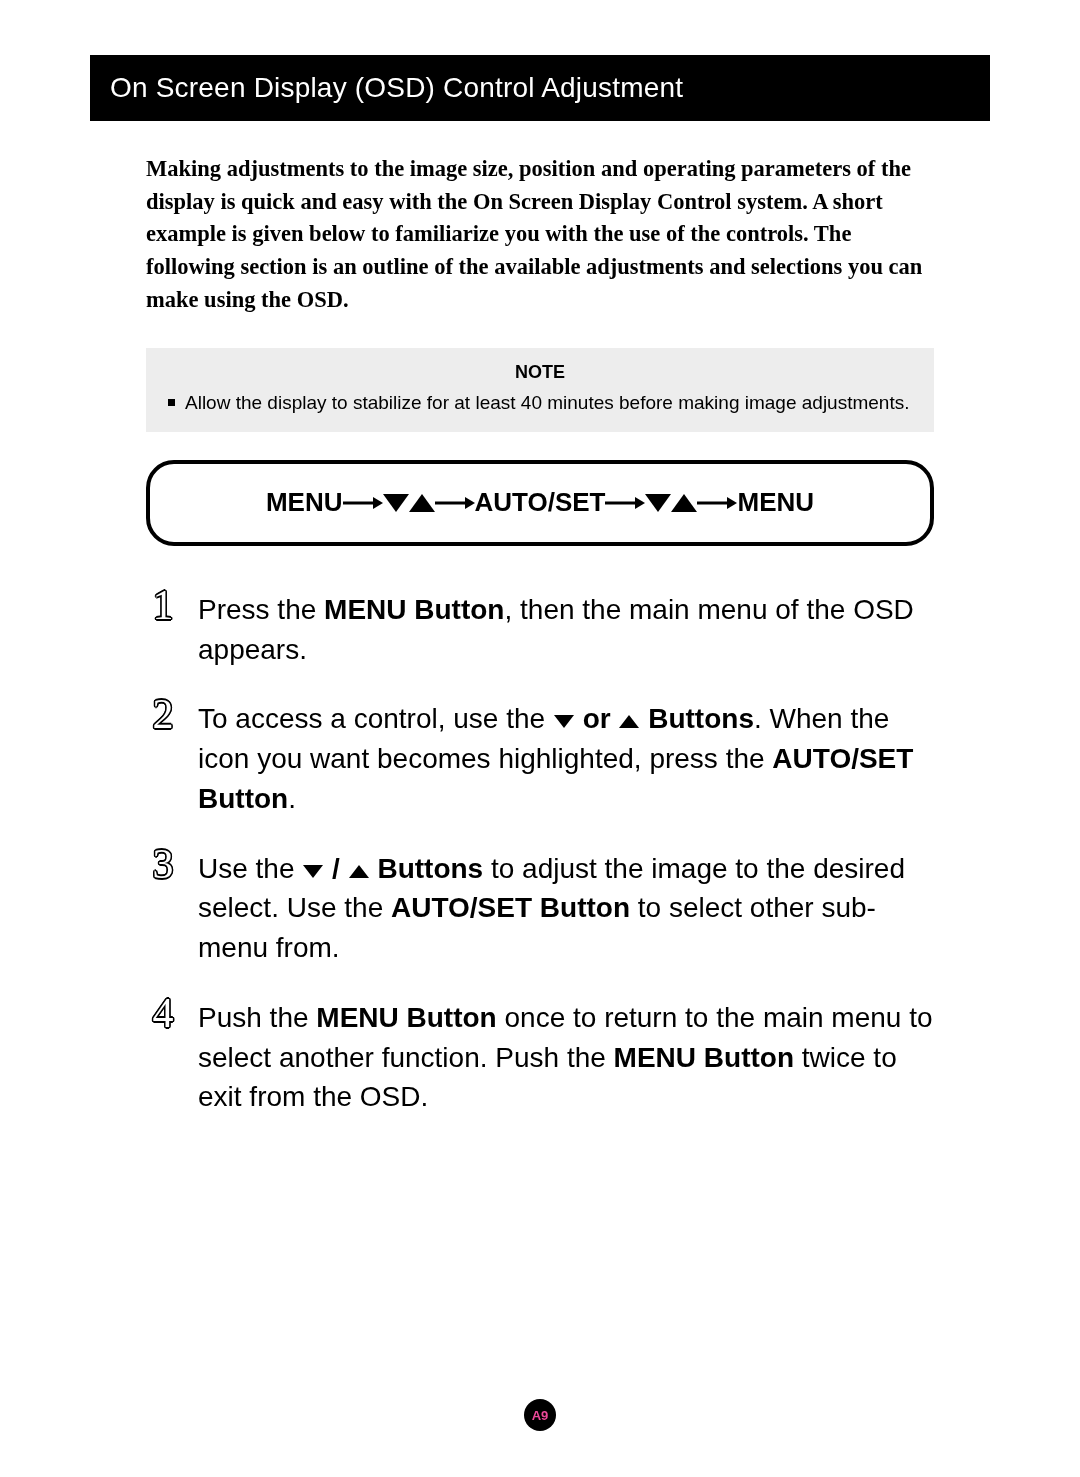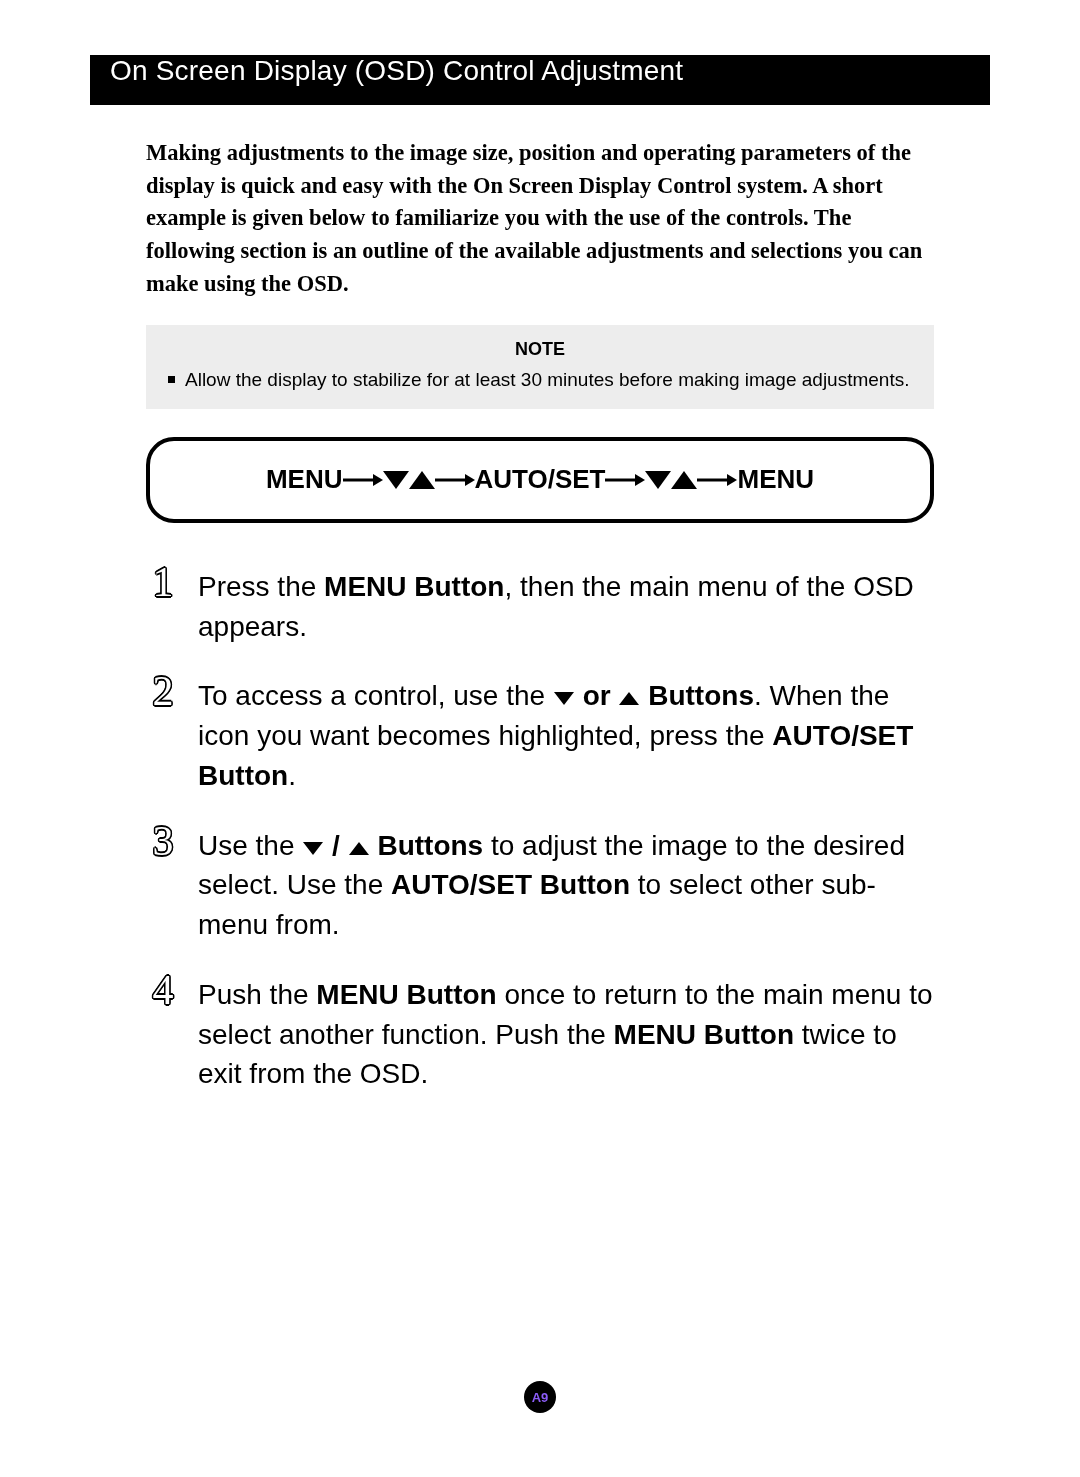--- a/index.html
+++ b/index.html
@@ -16,22 +16,23 @@
     width: 1080px;
     min-height: 1477px;
     box-sizing: border-box;
     padding: 55px 90px 40px 90px;
     position: relative;
   }
 
   
   .title-bar {
     background: #000;
-    height: 50px;
-    display: flex;
+    height: 66px;
+    display: flex;
+    align-items: center;
     padding-left: 20px;
     margin-bottom: 32px;
   }
   .title-bar-text {
     color: #fff;
     font-size: 28px;
     letter-spacing: 0.2px;
   }
 
   
@@ -42,21 +43,21 @@
     font-family: "Times New Roman", Times, serif;
     font-weight: bold;
     font-size: 33px;
     margin-bottom: 22px;
   }
   .intro {
     font-family: "Times New Roman", Times, serif;
     font-weight: bold;
     font-size: 22.5px;
     line-height: 1.45;
-    margin-bottom: 25px;
+    margin-bottom: 32px;
   }
 
   
   .note-box {
     background: #ededed;
     padding: 14px 22px 16px 22px;
     margin: 0 0 28px 0;
   }
   .note-label {
     font-weight: bold;
@@ -169,28 +170,28 @@
     font-size: 28px;
     line-height: 1.42;
     padding-top: 2px;
   }
   .step-body b { font-weight: bold; }
   .inline-tri { position: relative; top: 1px; margin: 0 1px; }
 
   
   .page-num {
     position: absolute;
-    bottom: 64px;
+    bottom: 46px;
     left: 50%;
     transform: translateX(-50%);
     width: 32px;
     height: 32px;
     border-radius: 50%;
     background: #000;
-    color: #8b5cf6;
+    color: #ec4899;
     font-size: 13px;
     font-weight: bold;
     display: flex;
     align-items: center;
     justify-content: center;
   }
 </style>
 </head>
 <body>
 
@@ -202,21 +203,21 @@
 
   <div class="content">
 
 
     <div class="intro">Making adjustments to the image size, position and operating parameters of the display is quick and easy with the On Screen Display Control system. A short example is given below to familiarize you with the use of the controls. The following section is an outline of the available adjustments and selections you can make using the OSD.</div>
 
     <div class="note-box">
       <div class="note-label">NOTE</div>
       <div class="note-bullet-row">
         <span class="note-bullet"></span>
-        <span class="note-text">Allow the display to stabilize for at least 30 minutes before making image adjustments.</span>
+        <span class="note-text">Allow the display to stabilize for at least 40 minutes before making image adjustments.</span>
       </div>
     </div>
 
 
     <div class="flow-box">
       <div class="flow-row">
         <span>MENU</span>
         <span class="arrow-right">
           <svg width="40" height="16">
               <line x1="0" y1="8" x2="30" y2="8" stroke="#000" stroke-width="3"></line>

